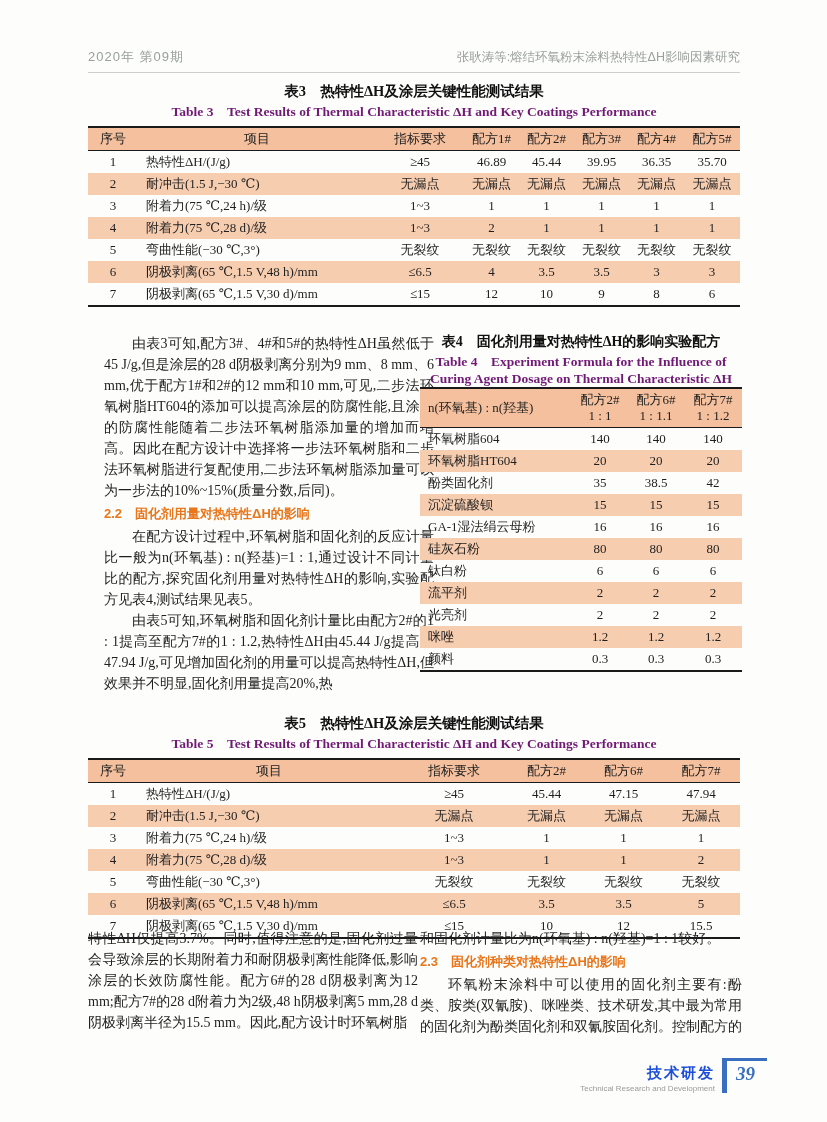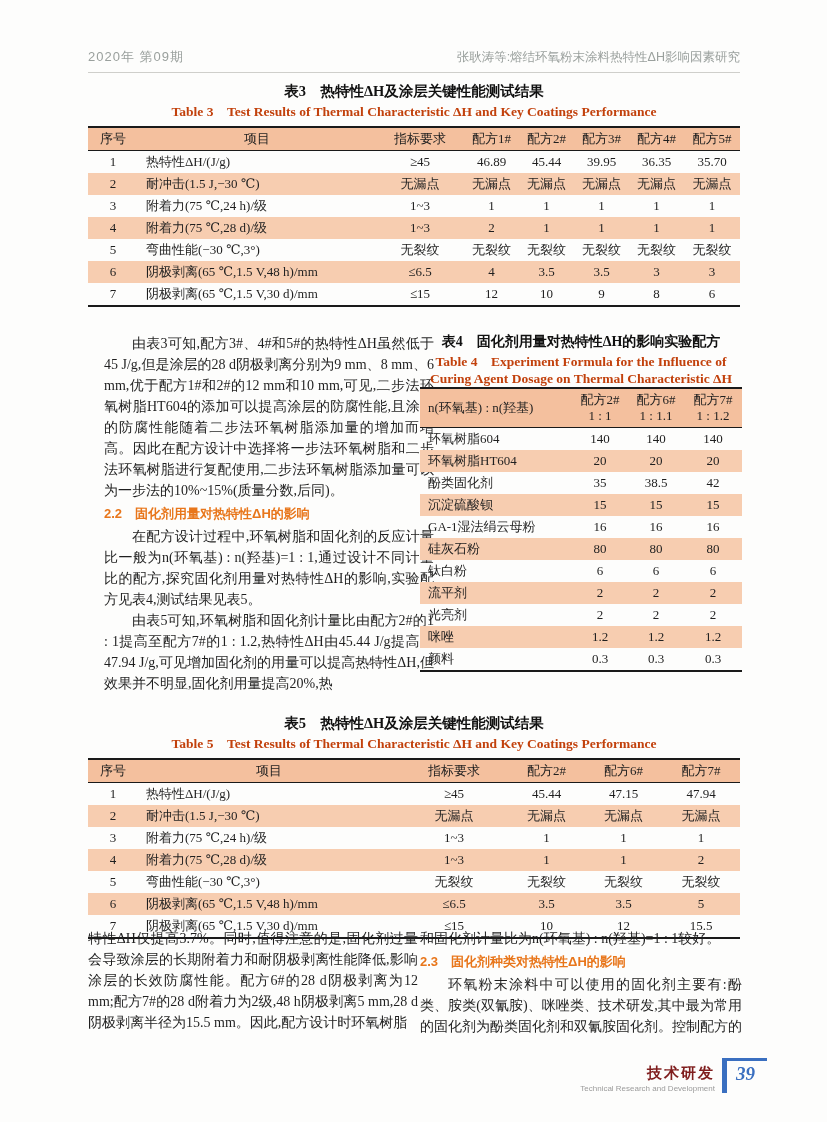--- a/index.html
+++ b/index.html
@@ -13,21 +13,21 @@
   .hdr { position:absolute; top:48px; left:88px; width:652px;
          display:flex; justify-content:space-between; align-items:flex-end;
          font-family:"Liberation Sans","DejaVu Sans",sans-serif; }
   .hdr-left  { font-size:13px; color:#9aa09d; letter-spacing:1px; }
   .hdr-right { font-size:12.5px; color:#9aa09d; }
   .hdr-rule { position:absolute; top:72px; left:88px; width:652px;
               border-top:1px solid #cfcfcb; }
   
   .cap-cn { text-align:center; font-weight:bold; font-size:14.5px; color:#111;
             white-space:pre-wrap; }
-  .cap-en { text-align:center; font-weight:bold; font-size:13.5px; color:#c2410c;
+  .cap-en { text-align:center; font-weight:bold; font-size:13.5px; color:#701a75;
             font-family:"Liberation Serif",serif; white-space:pre-wrap; margin-top:2px; }
   
   table.dt { border-collapse:collapse; width:100%;
              border-top:2px solid #1a1a1a; border-bottom:2px solid #1a1a1a;
              font-size:13px; table-layout:fixed; }
   table.dt thead tr { background:#f4c09e; }
   table.dt thead th { border-bottom:1px solid #1a1a1a; font-weight:normal; }
   table.dt th, table.dt td { padding:2px 3px; text-align:center; font-weight:normal;
                              overflow:hidden; white-space:nowrap; }
   table.dt tbody tr:nth-child(even) { background:#f7cdb0; }
@@ -40,21 +40,21 @@
   .sec-head { color:#e8761b; font-weight:bold; font-size:13px; margin:2px 0;
               font-family:"Liberation Sans","DejaVu Sans",sans-serif; }
   .unit { text-align:right; font-size:13px; margin:3px 2px 2px 0; }
   .t4 thead th { height:34px; }
   .t4 .h2 div { line-height:16px; }
   
   .footer { position:absolute; top:1058px; right:60px;
             display:flex; align-items:flex-start; }
   .f-labels { text-align:right; margin-right:7px; padding-top:6px;
               font-family:"Liberation Sans","DejaVu Sans",sans-serif; }
-  .f-cn { font-size:15px; font-weight:bold; color:#7f1d1d; letter-spacing:2px; }
+  .f-cn { font-size:15px; font-weight:bold; color:#1d4ed8; letter-spacing:2px; }
   .f-en { font-size:8px; color:#9b9b9b; margin-top:1px; }
   .f-num { border-left:5px solid #3a6fc0; border-top:3px solid #3a6fc0;
            color:#3a6fc0; font-style:italic; font-weight:bold; font-size:19px;
            font-family:"Liberation Serif",serif; padding:2px 12px 8px 9px; }
 </style>
 </head>
 <body>
 
 <div class="page">
 

